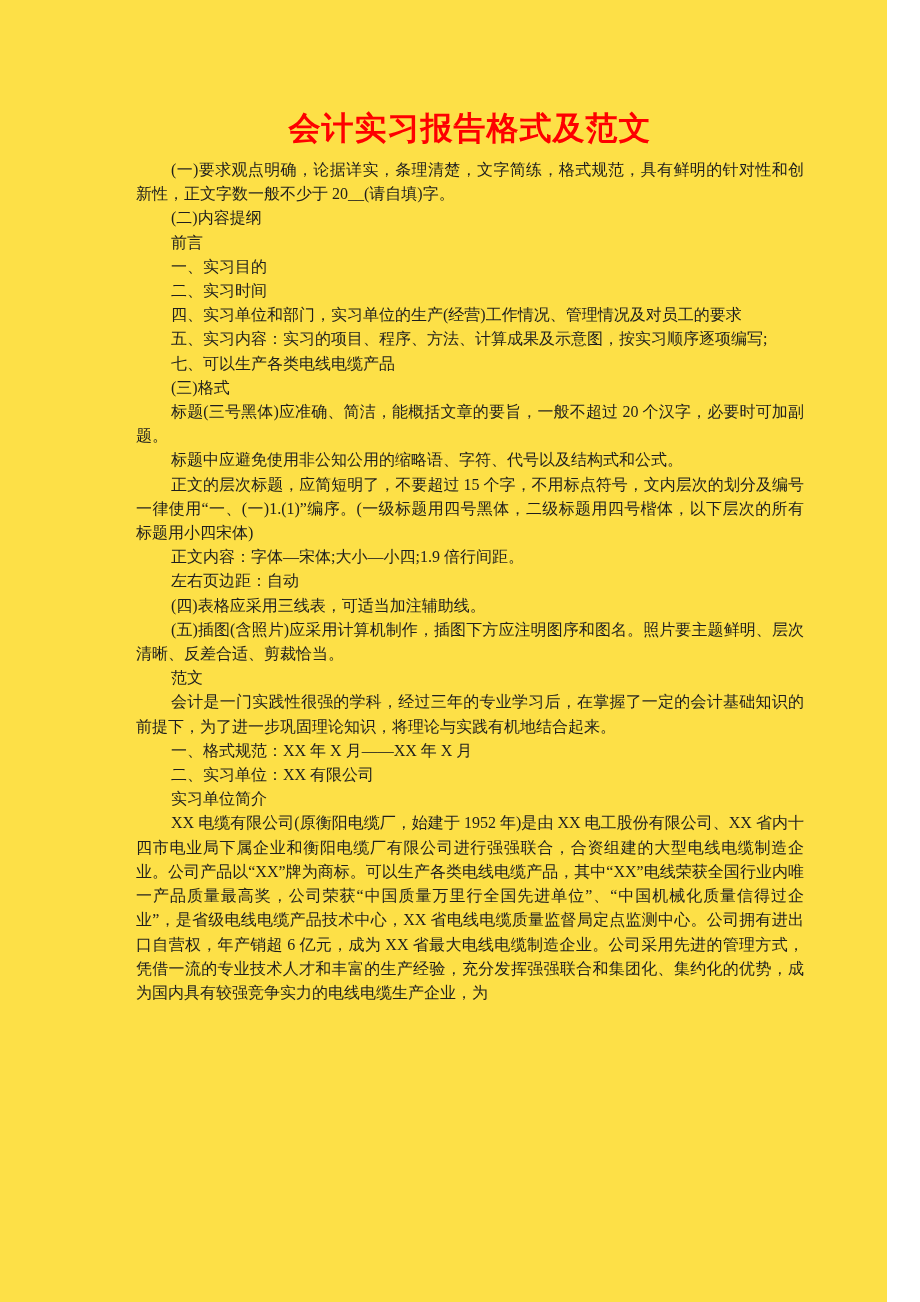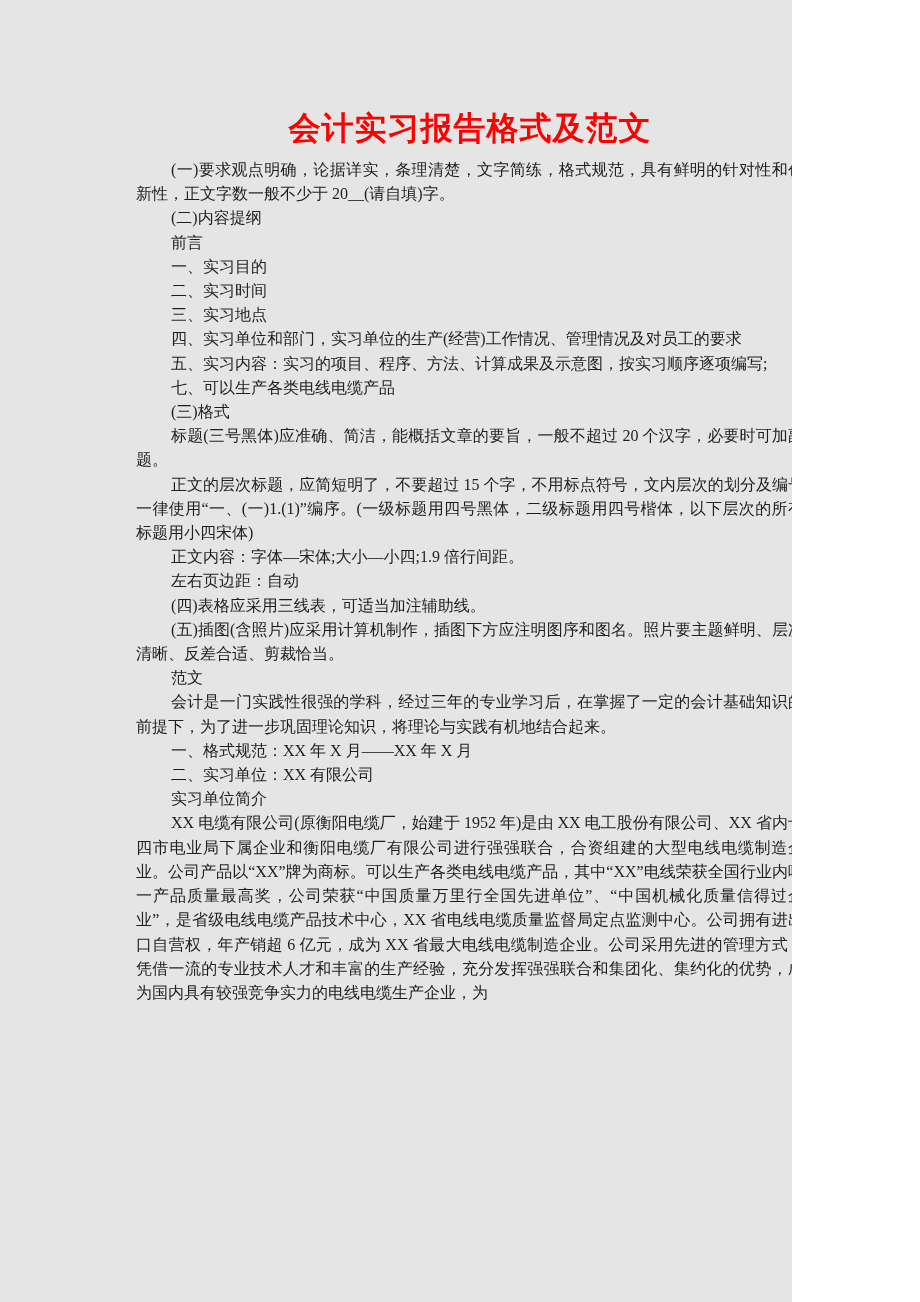--- a/index.html
+++ b/index.html
@@ -4,23 +4,23 @@
 <style>
   html, body { margin: 0; padding: 0; }
   body {
     width: 920px;
     height: 1302px;
     background: #ffffff;
     font-family: "Liberation Serif", "DejaVu Serif", serif;
   }
   .page {
     position: relative;
-    width: 792px;
+    width: 887px;
     height: 1302px;
-    background: #e5e5e5;
+    background: #fde047;
     overflow: hidden;
   }
   .doc-title {
     position: absolute;
     top: 107px;
     left: 136px;
     width: 668px;
     margin: 0;
     text-align: center;
     font-size: 32px;
@@ -50,26 +50,26 @@
 <body>
 
 <div class="page">
   <h1 class="doc-title">会计实习报告格式及范文</h1>
   <div class="doc-body">
       <p class="para">(一)要求观点明确，论据详实，条理清楚，文字简练，格式规范，具有鲜明的针对性和创新性，正文字数一般不少于 20__(请自填)字。</p>
       <p class="para">(二)内容提纲</p>
       <p class="para">前言</p>
       <p class="para">一、实习目的</p>
       <p class="para">二、实习时间</p>
-      <p class="para">三、实习地点</p>
       <p class="para">四、实习单位和部门，实习单位的生产(经营)工作情况、管理情况及对员工的要求</p>
       <p class="para">五、实习内容：实习的项目、程序、方法、计算成果及示意图，按实习顺序逐项编写;</p>
       <p class="para">七、可以生产各类电线电缆产品</p>
       <p class="para">(三)格式</p>
       <p class="para">标题(三号黑体)应准确、简洁，能概括文章的要旨，一般不超过 20 个汉字，必要时可加副题。</p>
+      <p class="para">标题中应避免使用非公知公用的缩略语、字符、代号以及结构式和公式。</p>
       <p class="para">正文的层次标题，应简短明了，不要超过 15 个字，不用标点符号，文内层次的划分及编号一律使用“一、(一)1.(1)”编序。(一级标题用四号黑体，二级标题用四号楷体，以下层次的所有标题用小四宋体)</p>
       <p class="para">正文内容：字体—宋体;大小—小四;1.9 倍行间距。</p>
       <p class="para">左右页边距：自动</p>
       <p class="para">(四)表格应采用三线表，可适当加注辅助线。</p>
       <p class="para">(五)插图(含照片)应采用计算机制作，插图下方应注明图序和图名。照片要主题鲜明、层次清晰、反差合适、剪裁恰当。</p>
       <p class="para">范文</p>
       <p class="para">会计是一门实践性很强的学科，经过三年的专业学习后，在掌握了一定的会计基础知识的前提下，为了进一步巩固理论知识，将理论与实践有机地结合起来。</p>
       <p class="para">一、格式规范：XX 年 X 月——XX 年 X 月</p>
       <p class="para">二、实习单位：XX 有限公司</p>
       <p class="para">实习单位简介</p>

